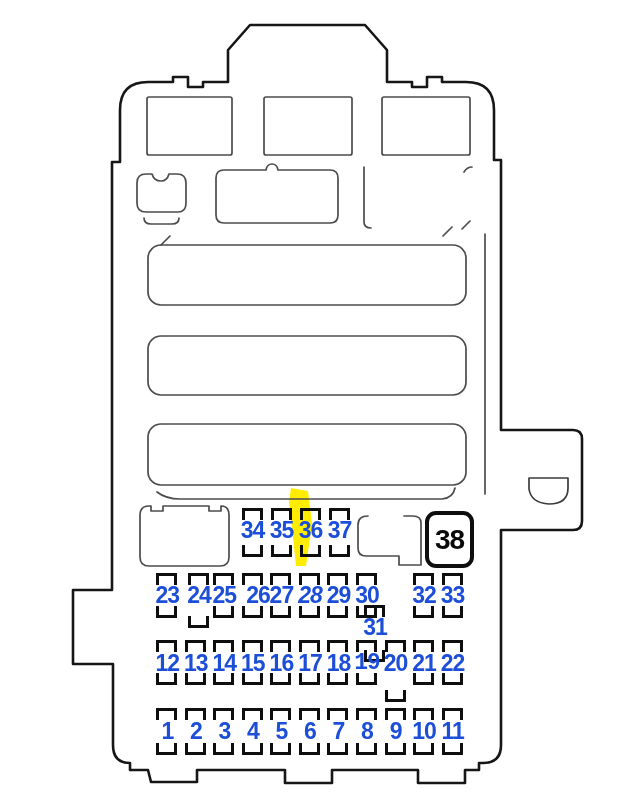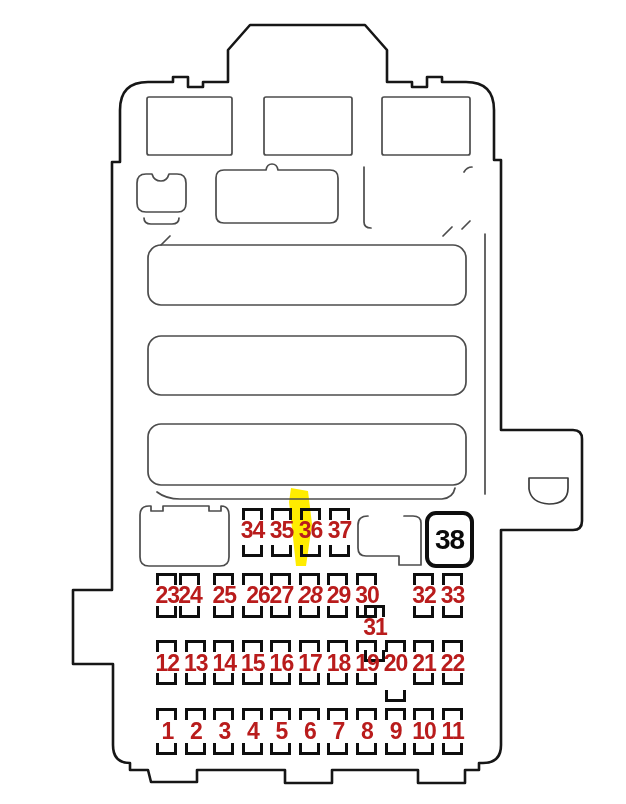--- a/index.html
+++ b/index.html
@@ -16,21 +16,21 @@
   .brk{
     position:absolute;left:3px;width:21px;height:12px;
     border:3.5px solid #0e0e0e;box-sizing:border-box;
   }
   .brk.top{top:0;border-bottom:none;}
   .brk.bot{bottom:0;border-top:none;}
   .num{
     position:absolute;left:-3px;width:34px;height:22px;
     line-height:22px;text-align:center;
     font-weight:bold;font-size:23px;letter-spacing:-1px;
-    color:#b91c1c;white-space:nowrap;
+    color:#1d4ed8;white-space:nowrap;
   }
   .fuse38{
     position:absolute;left:425px;top:511px;width:49px;height:57px;
     border:4.5px solid #0e0e0e;border-radius:11px;box-sizing:border-box;
     background:#ffffff;
     display:flex;align-items:center;justify-content:center;
     font-weight:bold;font-size:28px;letter-spacing:-1px;color:#0a0a0a;
   }
 </style>
 </head>
@@ -110,21 +110,21 @@
       <div class="fuse-cell" style="left: 325.5px; top: 508px; height: 49px;">
         <div class="brk top"></div>
         <div class="num" style="top: 11px;">37</div>
         <div class="brk bot"></div>
       </div>
       <div class="fuse-cell" style="left: 153.3px; top: 573px; height: 45px;">
         <div class="brk top"></div>
         <div class="num" style="top: 10.5px;">23</div>
         <div class="brk bot"></div>
       </div>
-      <div class="fuse-cell" style="left: 176px; top: 573px; height: 45px;">
+      <div class="fuse-cell" style="left: 185px; top: 573px; height: 55px;">
         <div class="brk top"></div>
         <div class="num" style="top: 10.5px;">24</div>
         <div class="brk bot"></div>
       </div>
       <div class="fuse-cell" style="left: 210.36px; top: 573px; height: 45px;">
         <div class="brk top"></div>
         <div class="num" style="top: 10.5px;">25</div>
         <div class="brk bot"></div>
       </div>
       <div class="fuse-cell" style="left: 238.89px; top: 573px; height: 45px;">
@@ -197,21 +197,21 @@
         <div class="num" style="top: 12px;">17</div>
         <div class="brk bot"></div>
       </div>
       <div class="fuse-cell" style="left: 324.48px; top: 640px; height: 45px;">
         <div class="brk top"></div>
         <div class="num" style="top: 12px;">18</div>
         <div class="brk bot"></div>
       </div>
       <div class="fuse-cell" style="left: 353.01px; top: 640px; height: 45px;">
         <div class="brk top"></div>
-        <div class="num" style="top: 12px;">19</div>
+        <div class="num" style="top: 12px; font-family: Liberation Mono, monospace;">19</div>
         <div class="brk bot"></div>
       </div>
       <div class="fuse-cell" style="left: 381.54px; top: 640px; height: 62px;">
         <div class="brk top"></div>
         <div class="num" style="top: 12px;">20</div>
         <div class="brk bot"></div>
       </div>
       <div class="fuse-cell" style="left: 410.07px; top: 640px; height: 45px;">
         <div class="brk top"></div>
         <div class="num" style="top: 12px;">21</div>

